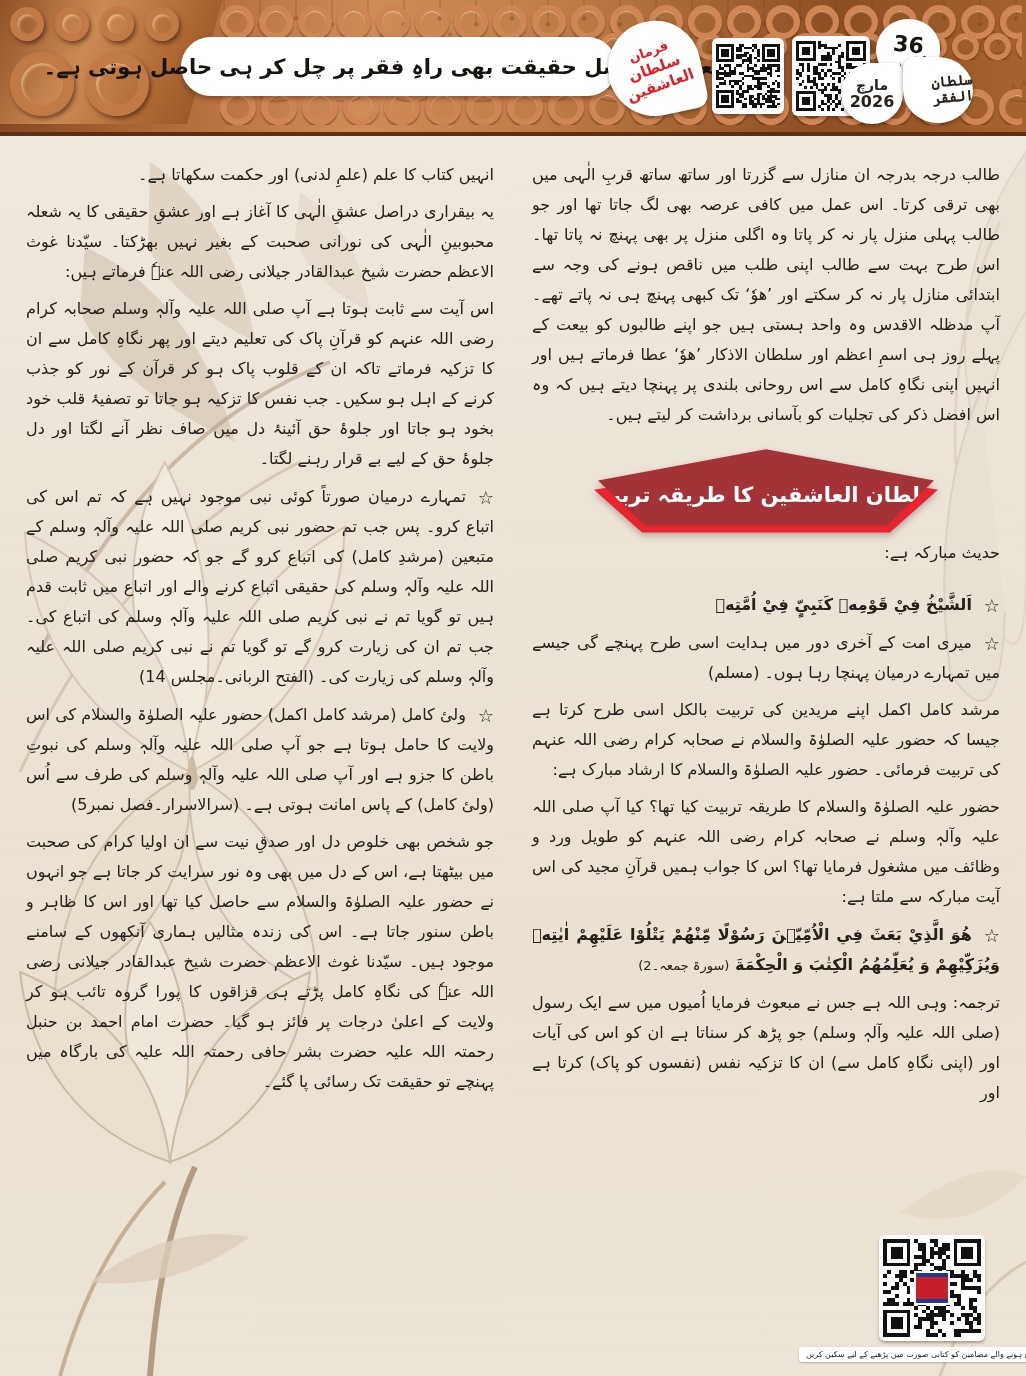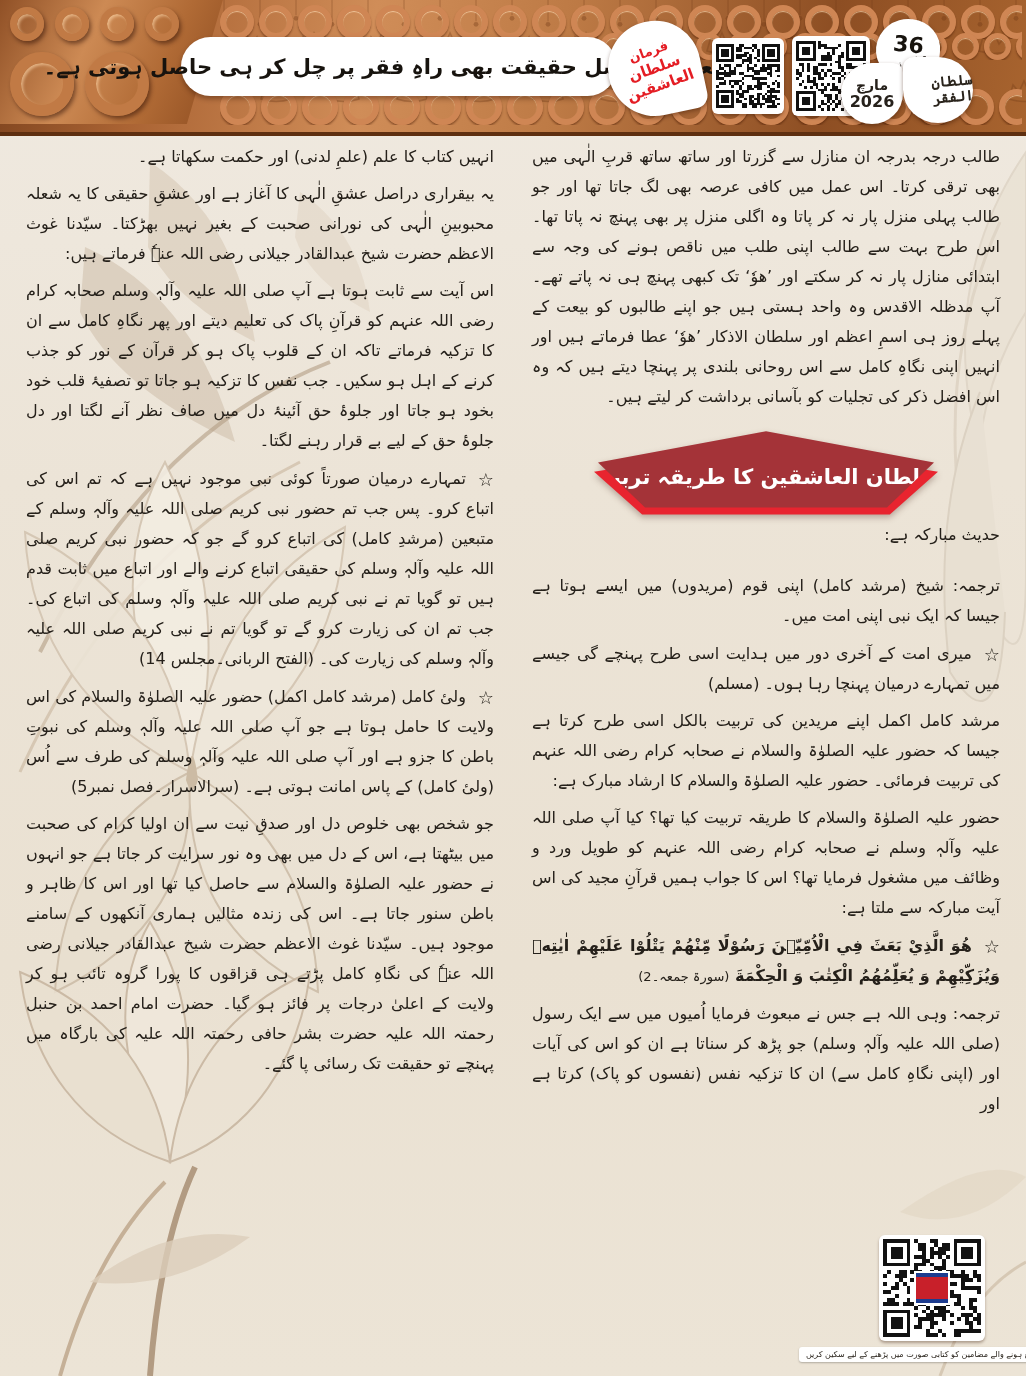--- a/index.html
+++ b/index.html
@@ -72,21 +72,21 @@
   .bmonth .y{font-size:16px;font-weight:bold;line-height:1.1;}
   .blogo{left:903px;top:57px;width:70px;height:66px;border-radius:18% 58% 58% 58%;}
   .blogo span{font-family:"DejaVu Serif",serif;font-size:14px;font-weight:bold;color:#2a241c;
     transform:rotate(-5deg);}
 
   
   .bg-art{position:absolute;left:0;top:132px;width:1026px;height:1244px;z-index:0;}
 
   
   main{position:absolute;top:132px;left:0;right:0;bottom:0;z-index:2;}
-  .col{position:absolute;top:10px;width:468px;direction:rtl;text-align:justify;}
+  .col{position:absolute;top:28px;width:468px;direction:rtl;text-align:justify;}
   .col-right{right:26px;}
   .col-left{left:26px;}
   .col p{margin:0 0 7px;font-size:16px;line-height:30px;color:#25201a;}
   .col p.intro{margin:2px 0 21px;}
   .arabic{font-size:19px;font-weight:600;line-height:34px;}
   .ref{font-size:13px;font-weight:normal;}
   .star{font-size:18px;margin-left:12px;display:inline-block;transform:translateY(2px);color:#1c1812;}
 
   
   .ribbon{position:relative;width:336px;height:82px;margin:16px auto 10px;
@@ -759,21 +759,21 @@
       <p>طالب درجہ بدرجہ ان منازل سے گزرتا اور ساتھ ساتھ قربِ الٰہی میں بھی ترقی کرتا۔ اس عمل میں کافی عرصہ بھی لگ جاتا تھا اور جو طالب پہلی منزل پار نہ کر پاتا وہ اگلی منزل پر بھی پہنچ نہ پاتا تھا۔ اس طرح بہت سے طالب اپنی طلب میں ناقص ہونے کی وجہ سے ابتدائی منازل پار نہ کر سکتے اور ’ھوٗ‘ تک کبھی پہنچ ہی نہ پاتے تھے۔ آپ مدظلہ الاقدس وہ واحد ہستی ہیں جو اپنے طالبوں کو بیعت کے پہلے روز ہی اسمِ اعظم اور سلطان الاذکار ’ھوٗ‘ عطا فرماتے ہیں اور انہیں اپنی نگاہِ کامل سے اس روحانی بلندی پر پہنچا دیتے ہیں کہ وہ اس افضل ذکر کی تجلیات کو بآسانی برداشت کر لیتے ہیں۔</p>
 
       <div class="ribbon">
         <div class="ribbon-accent"></div>
         <div class="ribbon-main">
           <span>سلطان العاشقین کا طریقہ تربیت</span>
         </div>
       </div>
 
       <p class="intro">حدیث مبارکہ ہے:</p>
-      <p>ترجمہ: شیخ (مرشد کامل) اپنی قوم (مریدوں) میں ایسے ہوتا ہے جیسا کہ ایک نبی اپنی امت میں۔</p>
+      <p class="arabic"><span class="star">☆</span><span>اَلشَّيْخُ فِيْ قَوْمِهٖ كَنَبِيٍّ فِيْ اُمَّتِهٖ</span></p>
       <p><span class="star">☆</span><span>میری امت کے آخری دور میں ہدایت اسی طرح پہنچے گی جیسے میں تمہارے درمیان پہنچا رہا ہوں۔ (مسلم)</span></p>
       <p>مرشد کامل اکمل اپنے مریدین کی تربیت بالکل اسی طرح کرتا ہے جیسا کہ حضور علیہ الصلوٰۃ والسلام نے صحابہ کرام رضی اللہ عنہم کی تربیت فرمائی۔ حضور علیہ الصلوٰۃ والسلام کا ارشاد مبارک ہے:</p>
       <p>حضور علیہ الصلوٰۃ والسلام کا طریقہ تربیت کیا تھا؟ کیا آپ صلی اللہ علیہ وآلہٖ وسلم نے صحابہ کرام رضی اللہ عنہم کو طویل ورد و وظائف میں مشغول فرمایا تھا؟ اس کا جواب ہمیں قرآنِ مجید کی اس آیت مبارکہ سے ملتا ہے:</p>
       <p class="arabic"><span class="star">☆</span><span>هُوَ الَّذِيْ بَعَثَ فِي الْاُمِّيّٖنَ رَسُوْلًا مِّنْهُمْ يَتْلُوْا عَلَيْهِمْ اٰيٰتِهٖ وَيُزَكِّيْهِمْ وَ يُعَلِّمُهُمُ الْكِتٰبَ وَ الْحِكْمَةَ</span> <span class="ref">(سورۃ جمعہ۔2)</span></p>
       <p>ترجمہ: وہی اللہ ہے جس نے مبعوث فرمایا اُمیوں میں سے ایک رسول (صلی اللہ علیہ وآلہٖ وسلم) جو پڑھ کر سناتا ہے ان کو اس کی آیات اور (اپنی نگاہِ کامل سے) ان کا تزکیہ نفس (نفسوں کو پاک) کرتا ہے اور</p>
     </section>
 
     <section class="col col-left">
       <p>انہیں کتاب کا علم (علمِ لدنی) اور حکمت سکھاتا ہے۔</p>
       <p>یہ بیقراری دراصل عشقِ الٰہی کا آغاز ہے اور عشقِ حقیقی کا یہ شعلہ محبوبینِ الٰہی کی نورانی صحبت کے بغیر نہیں بھڑکتا۔ سیّدنا غوث الاعظم حضرت شیخ عبدالقادر جیلانی رضی اللہ عنہٗ فرماتے ہیں:</p>

